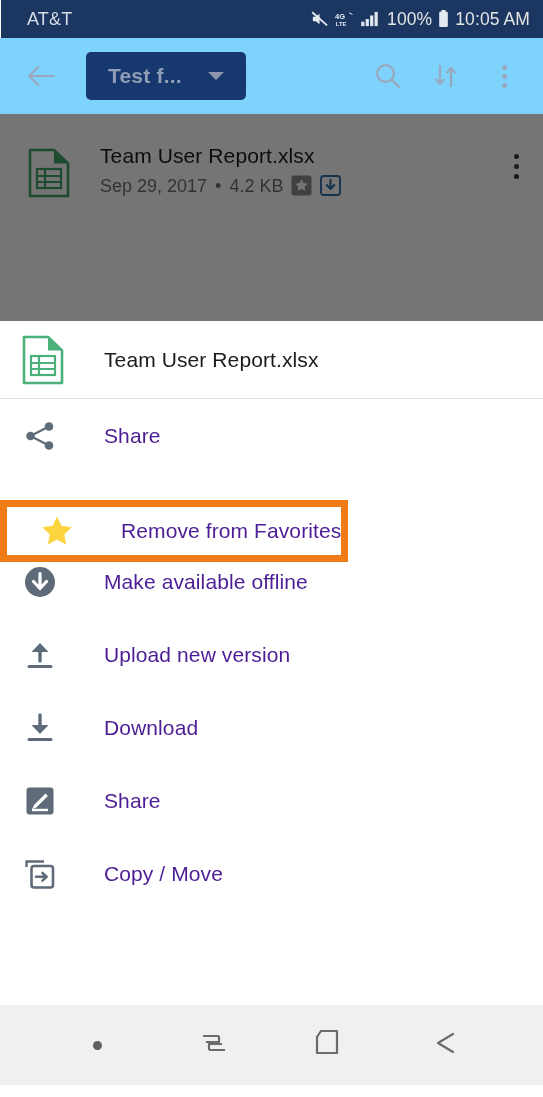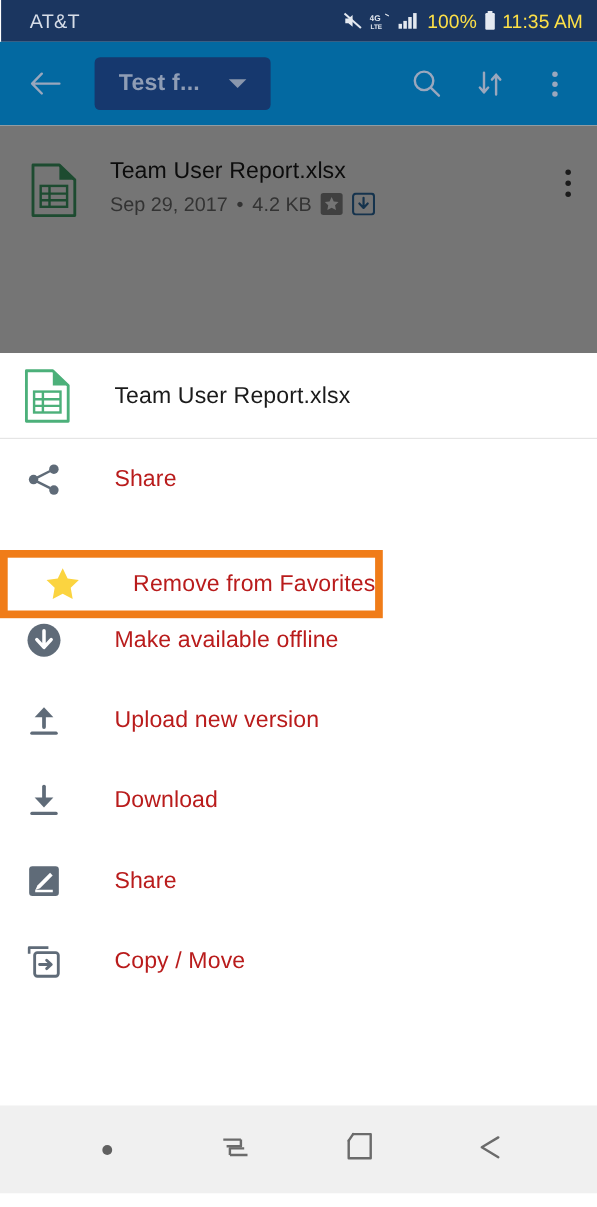--- a/index.html
+++ b/index.html
@@ -38,36 +38,36 @@
     letter-spacing: .2px;
   }
   .status-right {
     margin-left: auto;
     display: flex;
     align-items: center;
     gap: 6px;
     text-align: center;
   }
   .status-right .txt {
-    color: #fde047;
+    color: #e5e5e5;
     font-size: 17.5px;
     letter-spacing: .1px;
   }
   .ico-mute { width: 18px; height: 16px; display:block; }
   .ico-lte  { width: 20px; height: 17px; display:block; }
   .ico-sig  { width: 20px; height: 16px; display:block; }
   .ico-batt { width: 11px; height: 18px; display:block; }
 
   
   .toolbar {
     position: absolute;
     top: 38px; left: 0;
     width: 543px;
     height: 76px;
-    background: #0369a1;
+    background: #7dd3fc;
     display: flex;
     align-items: center;
     box-sizing: border-box;
     padding: 0 10px 0 18px;
   }
   .tb-btn {
     width: 46px; height: 46px;
     display: flex; align-items: center; justify-content: center;
     flex: none;
   }
@@ -184,21 +184,21 @@
     box-sizing: border-box;
     position: relative;
   }
   .menu-item .micon {
     width: 52px; flex: none;
     display: flex; align-items: center; justify-content: flex-start;
   }
   .menu-item .mlabel {
     padding-left: 30px;
     font-size: 21px;
-    color: #b91c1c;
+    color: #4c1d95;
     letter-spacing: .1px;
     white-space: nowrap;
   }
   
   .menu-item.highlight {
     position: absolute;
     top: 179px;
     left: 0;
     width: 348px;
     height: 62px;
@@ -265,21 +265,21 @@
           <rect x="15" y="1" width="3.6" height="16" fill="#e4e9f0"></rect>
         </svg>
       </span>
       <span class="txt">100%</span>
       <span>
         <svg class="ico-batt" viewBox="0 0 12 20">
           <rect x="3.6" y="0" width="4.8" height="2.4" fill="#e4e9f0"></rect>
           <rect x="1.2" y="2" width="9.6" height="17" rx="1.2" fill="#e4e9f0"></rect>
         </svg>
       </span>
-      <span class="txt">11:35 AM</span>
+      <span class="txt">10:05 AM</span>
     </div>
   </div>
 
   <div class="toolbar">
     <div class="tb-btn">
       <svg width="30" height="26" viewBox="0 0 30 26">
         <path d="M28 13H4M12 4 L3.2 13 L12 22" stroke="#9aa7bd" stroke-width="2.2" fill="none" stroke-linecap="round" stroke-linejoin="round"></path>
       </svg>
     </div>
 

